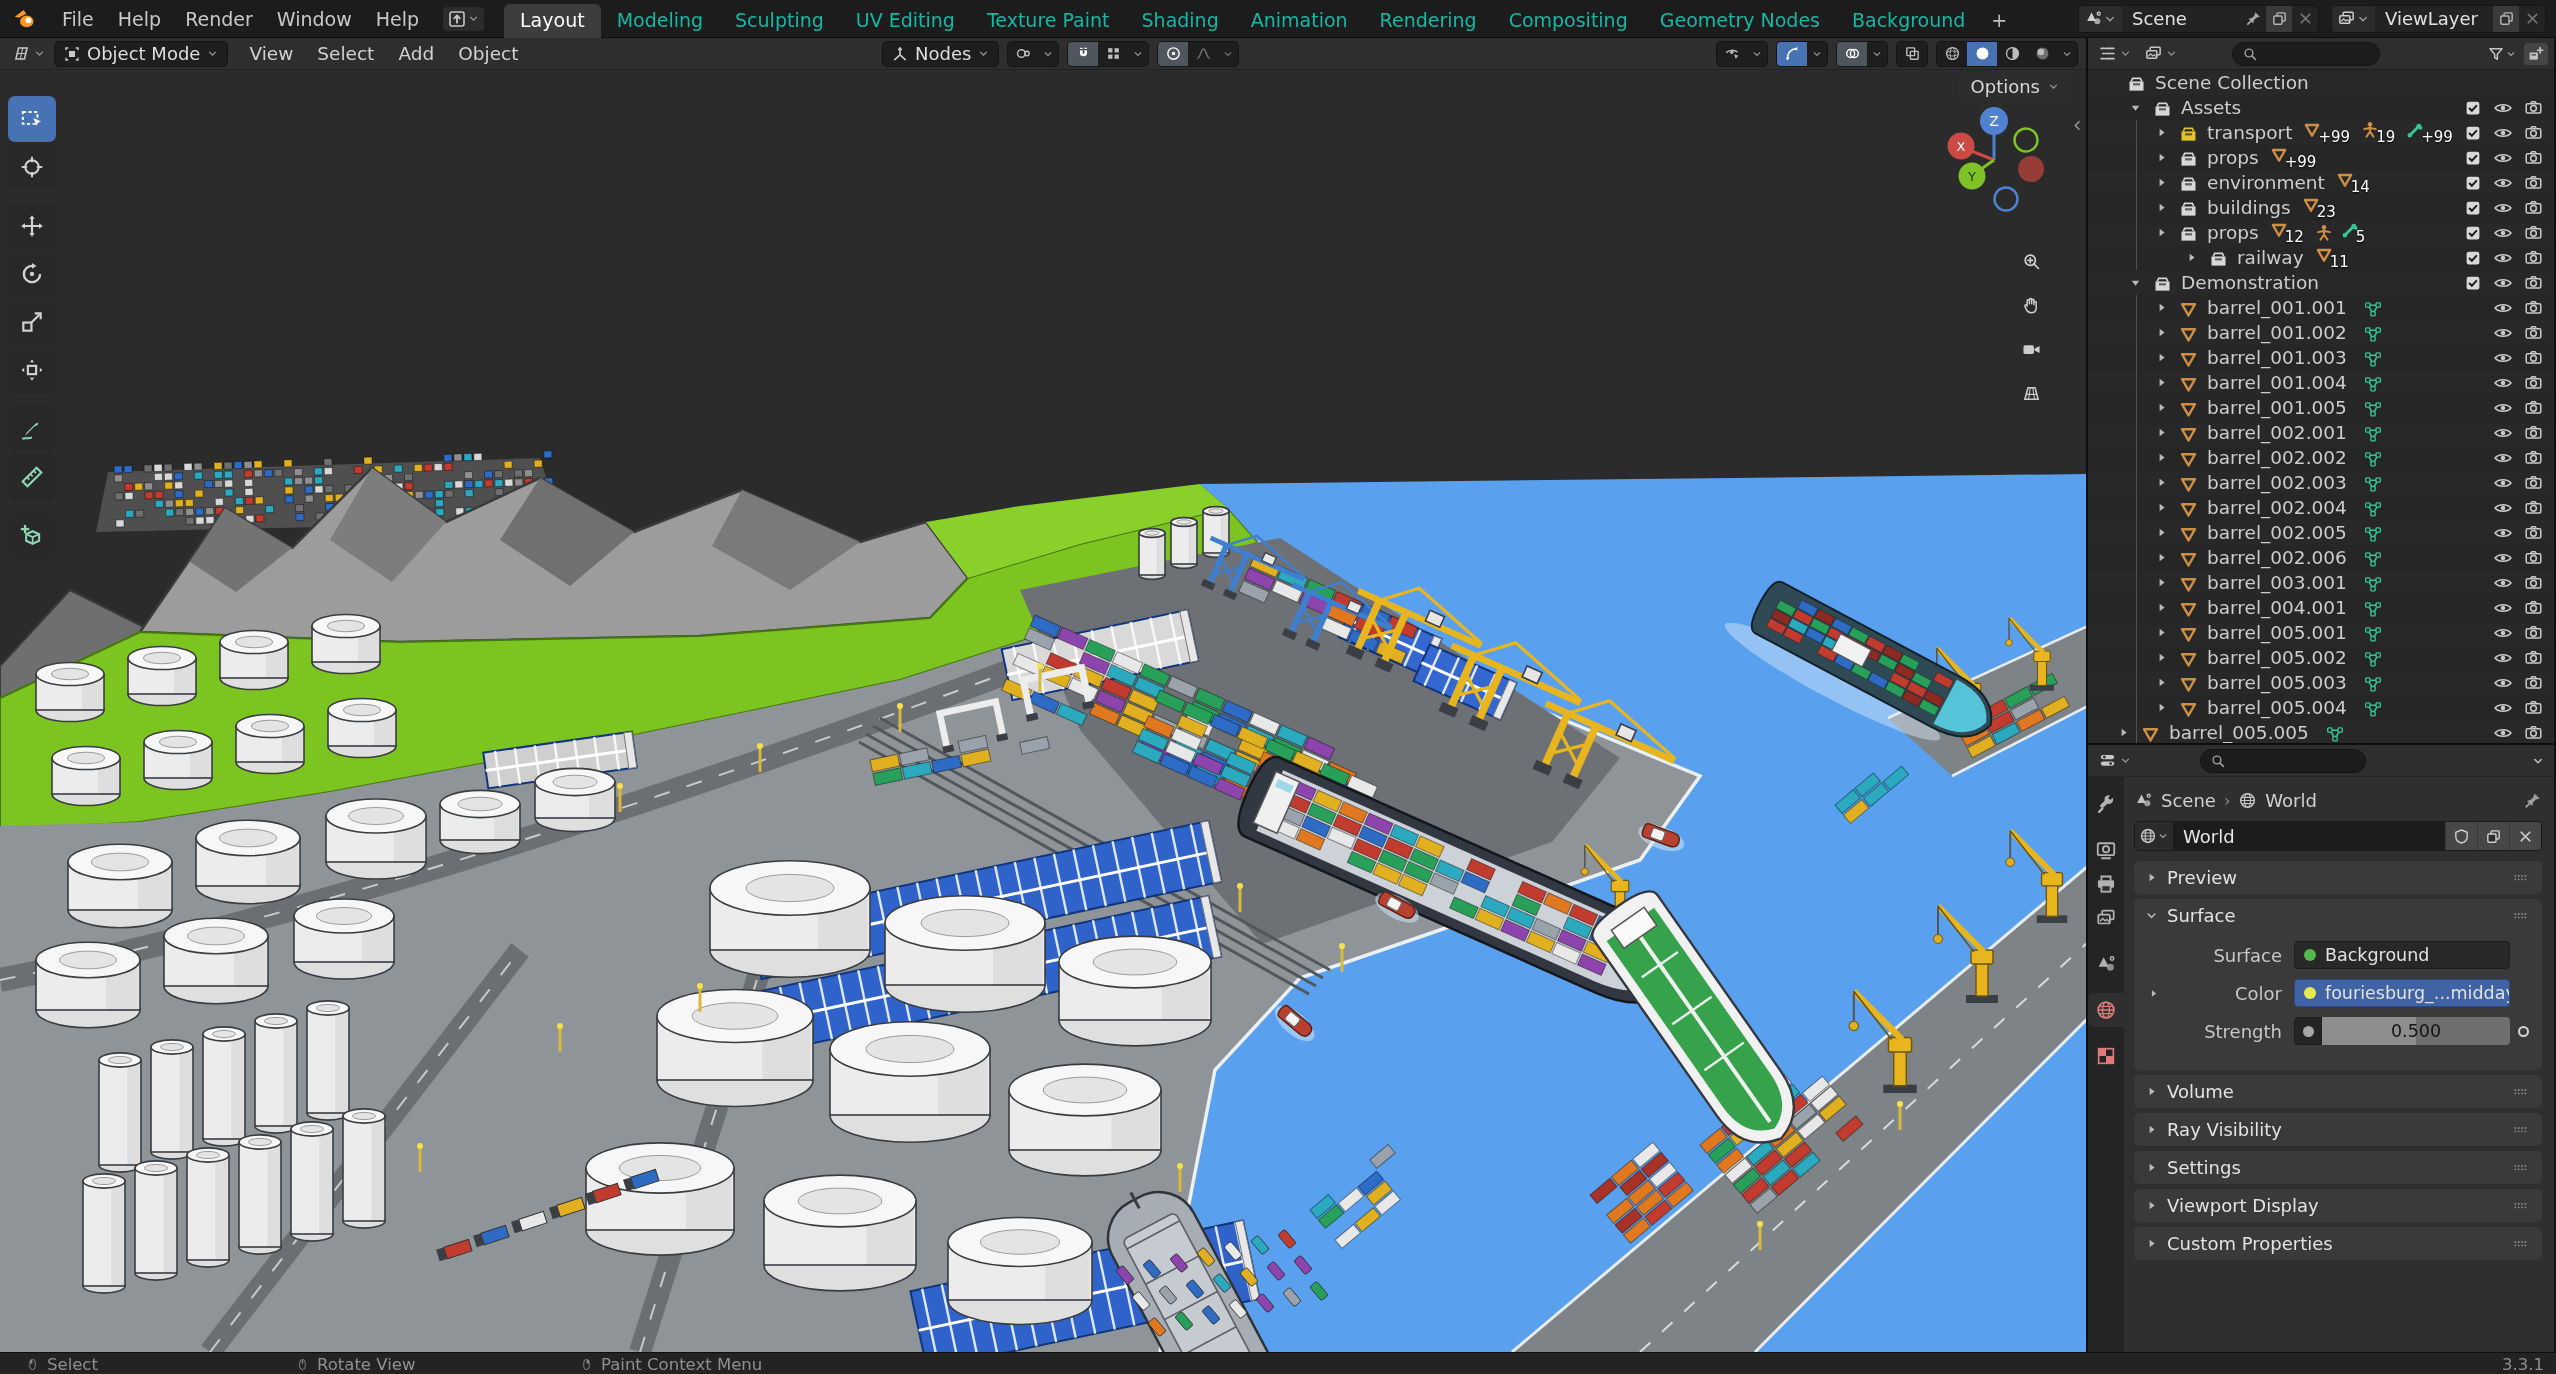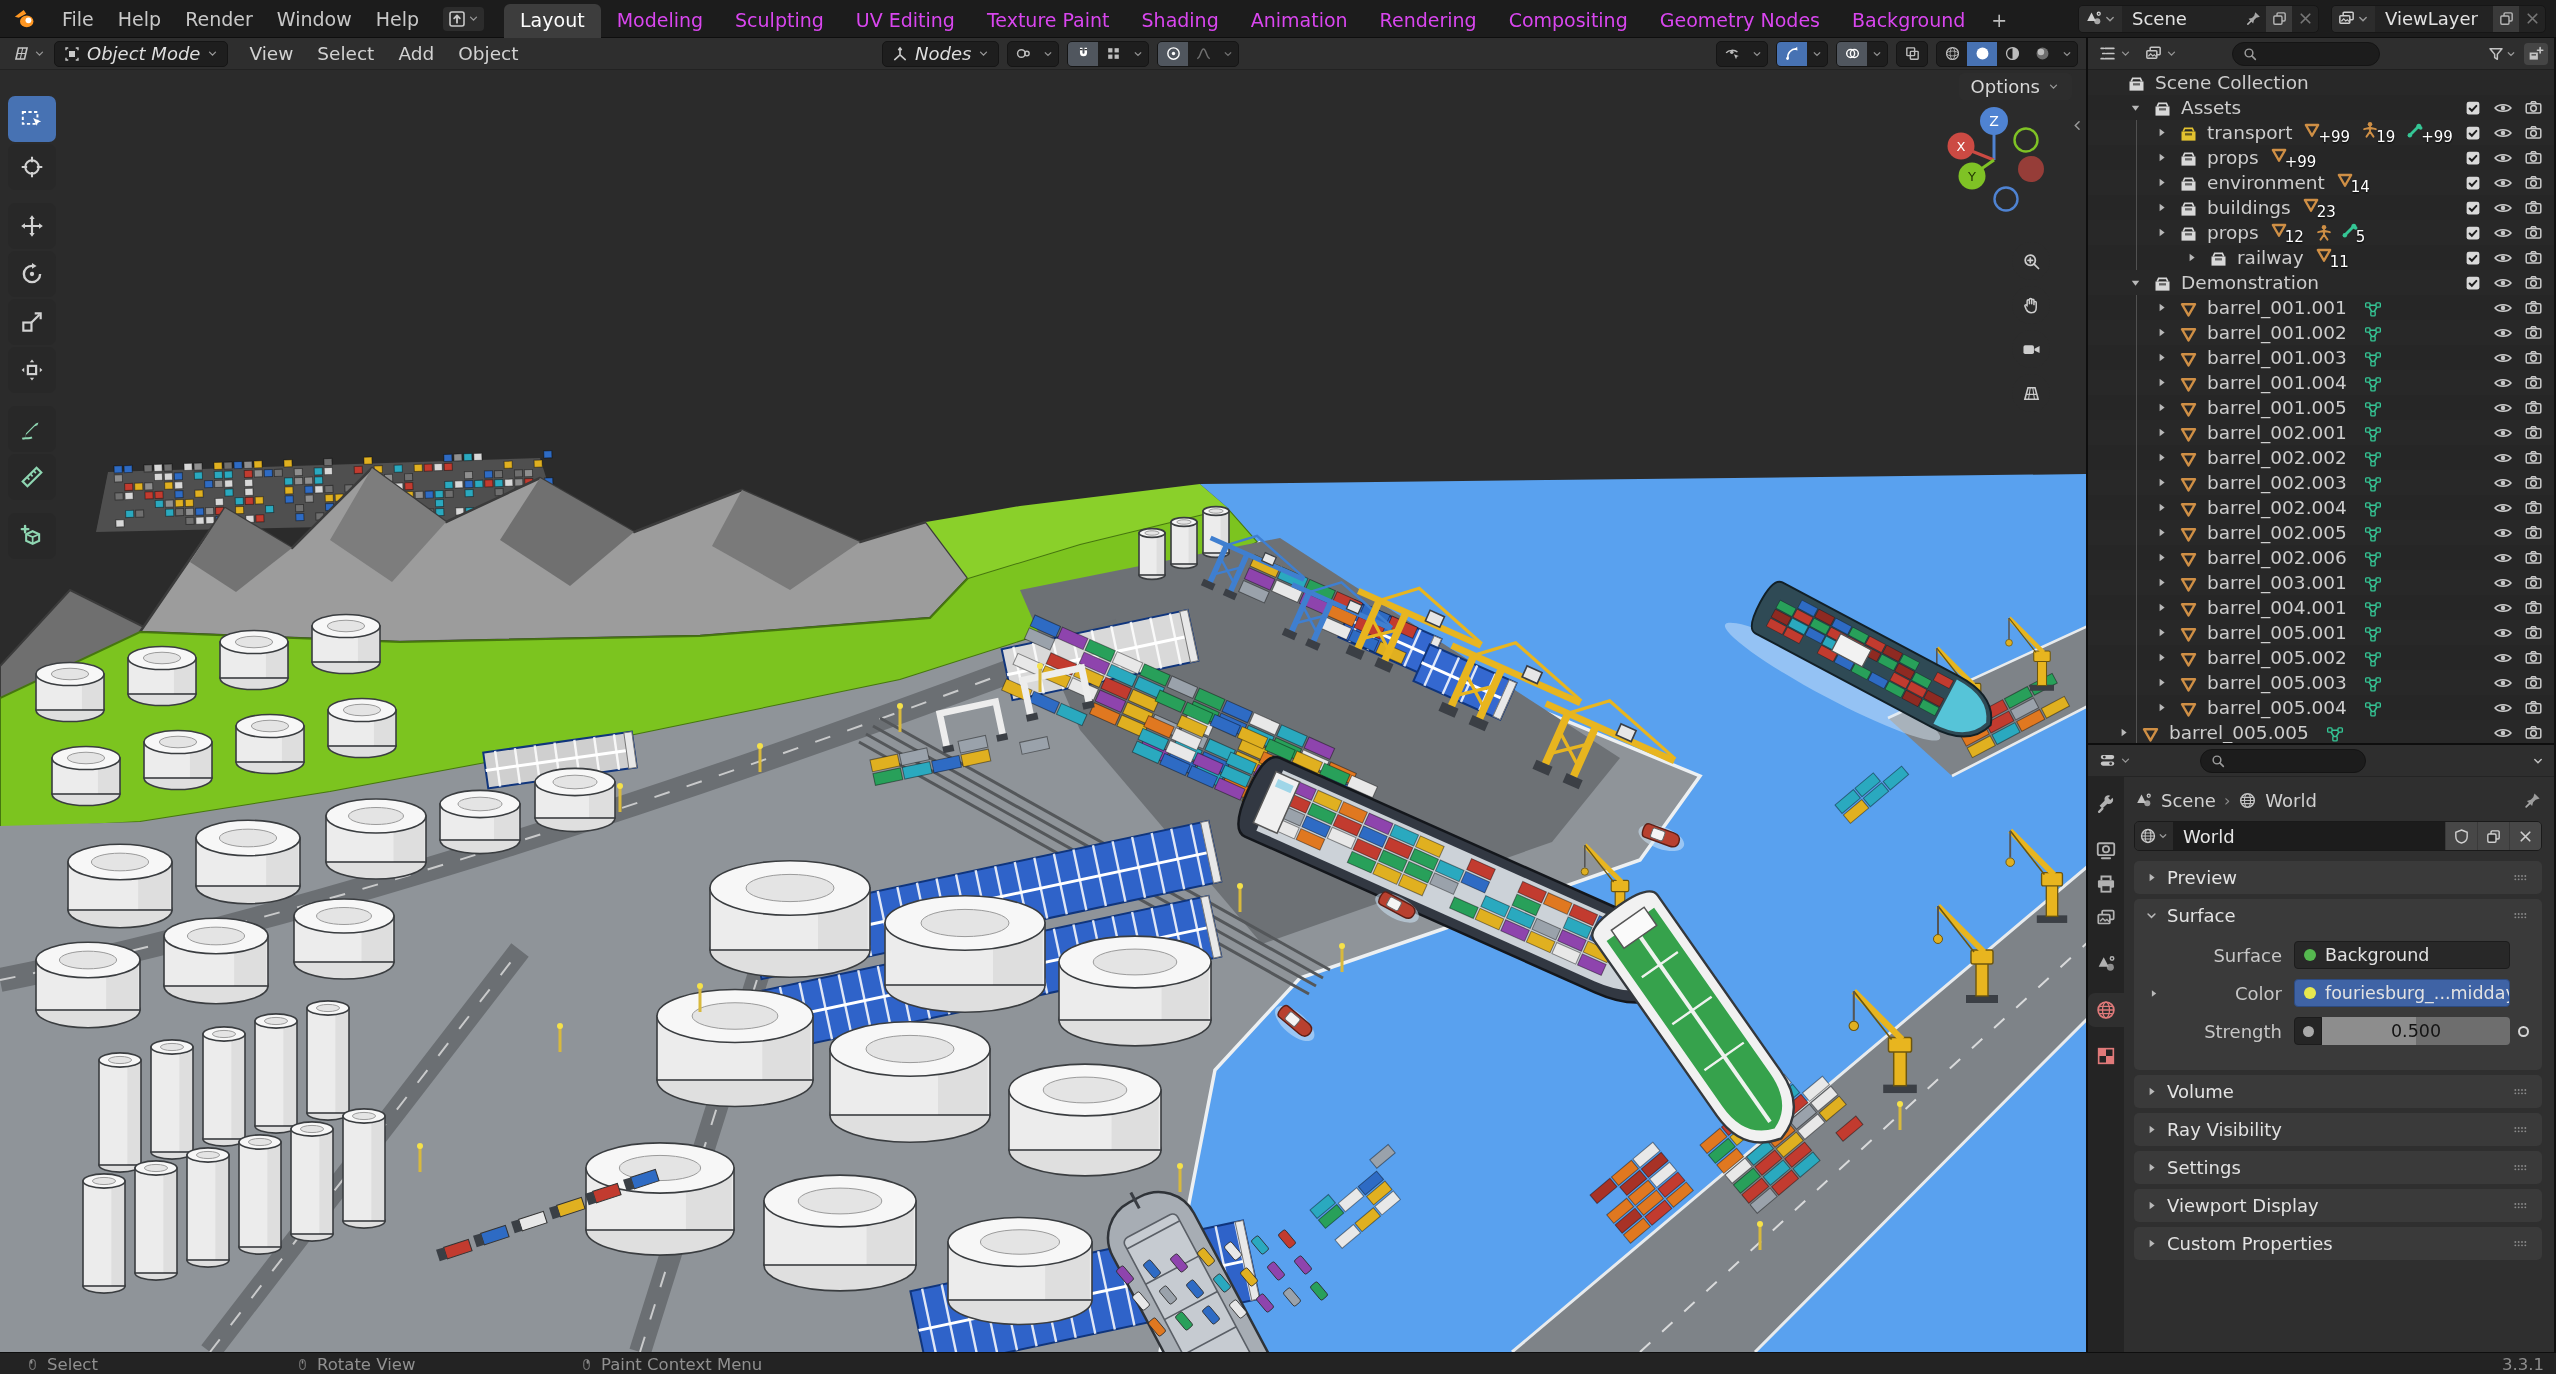--- a/index.html
+++ b/index.html
@@ -11,21 +11,21 @@
 
   
   #topbar { height:38px; background:#1c1c1c; display:flex; align-items:center; gap:4px;
     padding:0 10px; border-bottom:1px solid #0e0e0e; flex:none; }
   #topbar .menu { font-size:19px; color:#c8c8c8; padding:3px 12px; border-radius:4px; }
   .logo-wrap { width:30px; height:26px; margin-right:6px; }
   .mini-btn { display:flex; align-items:center; background:#2c2c2c; border-radius:4px;
     padding:2px 4px; margin:0 8px; }
   .mini-btn .ic { width:20px; height:20px; color:#c8c8c8; }
   #workspace-tabs { display:flex; align-items:flex-end; height:38px; margin-left:8px; }
-  #workspace-tabs .tab { font-size:19px; color:#d946ef; padding:5px 16px 7px;
+  #workspace-tabs .tab { font-size:19px; color:#14b8a6; padding:5px 16px 7px;
     border-radius:6px 6px 0 0; }
   #workspace-tabs .tab.active { background:#3d3d3d; color:#fdfdfd; }
   #workspace-tabs .tab.plus { color:#bdbdbd; padding:5px 10px 7px; }
   .tb-spacer { flex:1; }
   .id-selector { display:flex; align-items:center; background:#232323; border:1px solid #161616;
     border-radius:5px; height:28px; margin-left:8px; overflow:hidden; }
   .id-selector .seg-icon { display:flex; align-items:center; padding:0 5px; height:100%;
     background:#2c2c2c; }
   .id-selector .seg-icon .ic { width:19px; height:19px; color:#cfcfcf; }
   .id-selector .seg-icon .ic.chev { width:14px; height:14px; color:#9a9a9a; }
@@ -39,21 +39,21 @@
   
   #workspace { flex:1; display:flex; min-height:0; }
   #viewport-col { width:2088px; flex:none; display:flex; flex-direction:column;
     border-right:2px solid #0e0e0e; }
   #vp-header { height:32px; background:#2e2e2e; display:flex; align-items:center; gap:4px;
     padding:0 8px; position:relative; flex:none; border-bottom:1px solid #222; }
   .hdr-btn { display:flex; align-items:center; gap:2px; padding:2px 4px; border-radius:4px; }
   .hdr-btn .ic { width:19px; height:19px; color:#c6c6c6; }
   .hdr-btn .chev { width:13px; height:13px; color:#969696; }
   .dropdown { display:flex; align-items:center; gap:6px; background:#1e1e1e;
-    border:1px solid #151515; border-radius:5px; padding:2px 8px; height:26px;font-style:italic; }
+    border:1px solid #151515; border-radius:5px; padding:2px 8px; height:26px; }
   .dropdown .ic { width:18px; height:18px; color:#c9c9c9; }
   .dropdown .chev { width:13px; height:13px; color:#9a9a9a; }
   .dropdown .lbl { font-size:18px; color:#dedede; }
   #vh-menus { display:flex; gap:2px; margin-left:6px; }
   #vh-menus .menu { font-size:18.5px; color:#d2d2d2; padding:2px 11px; border-radius:4px; }
   #vh-center { position:absolute; left:882px; display:flex; gap:8px; align-items:center; }
   .tog-group { display:flex; background:#1e1e1e; border:1px solid #151515; border-radius:5px;
     overflow:hidden; height:26px; }
   .tog { width:30px; display:flex; align-items:center; justify-content:center; color:#bdbdbd; }
   .tog .ic { width:17px; height:17px; }

